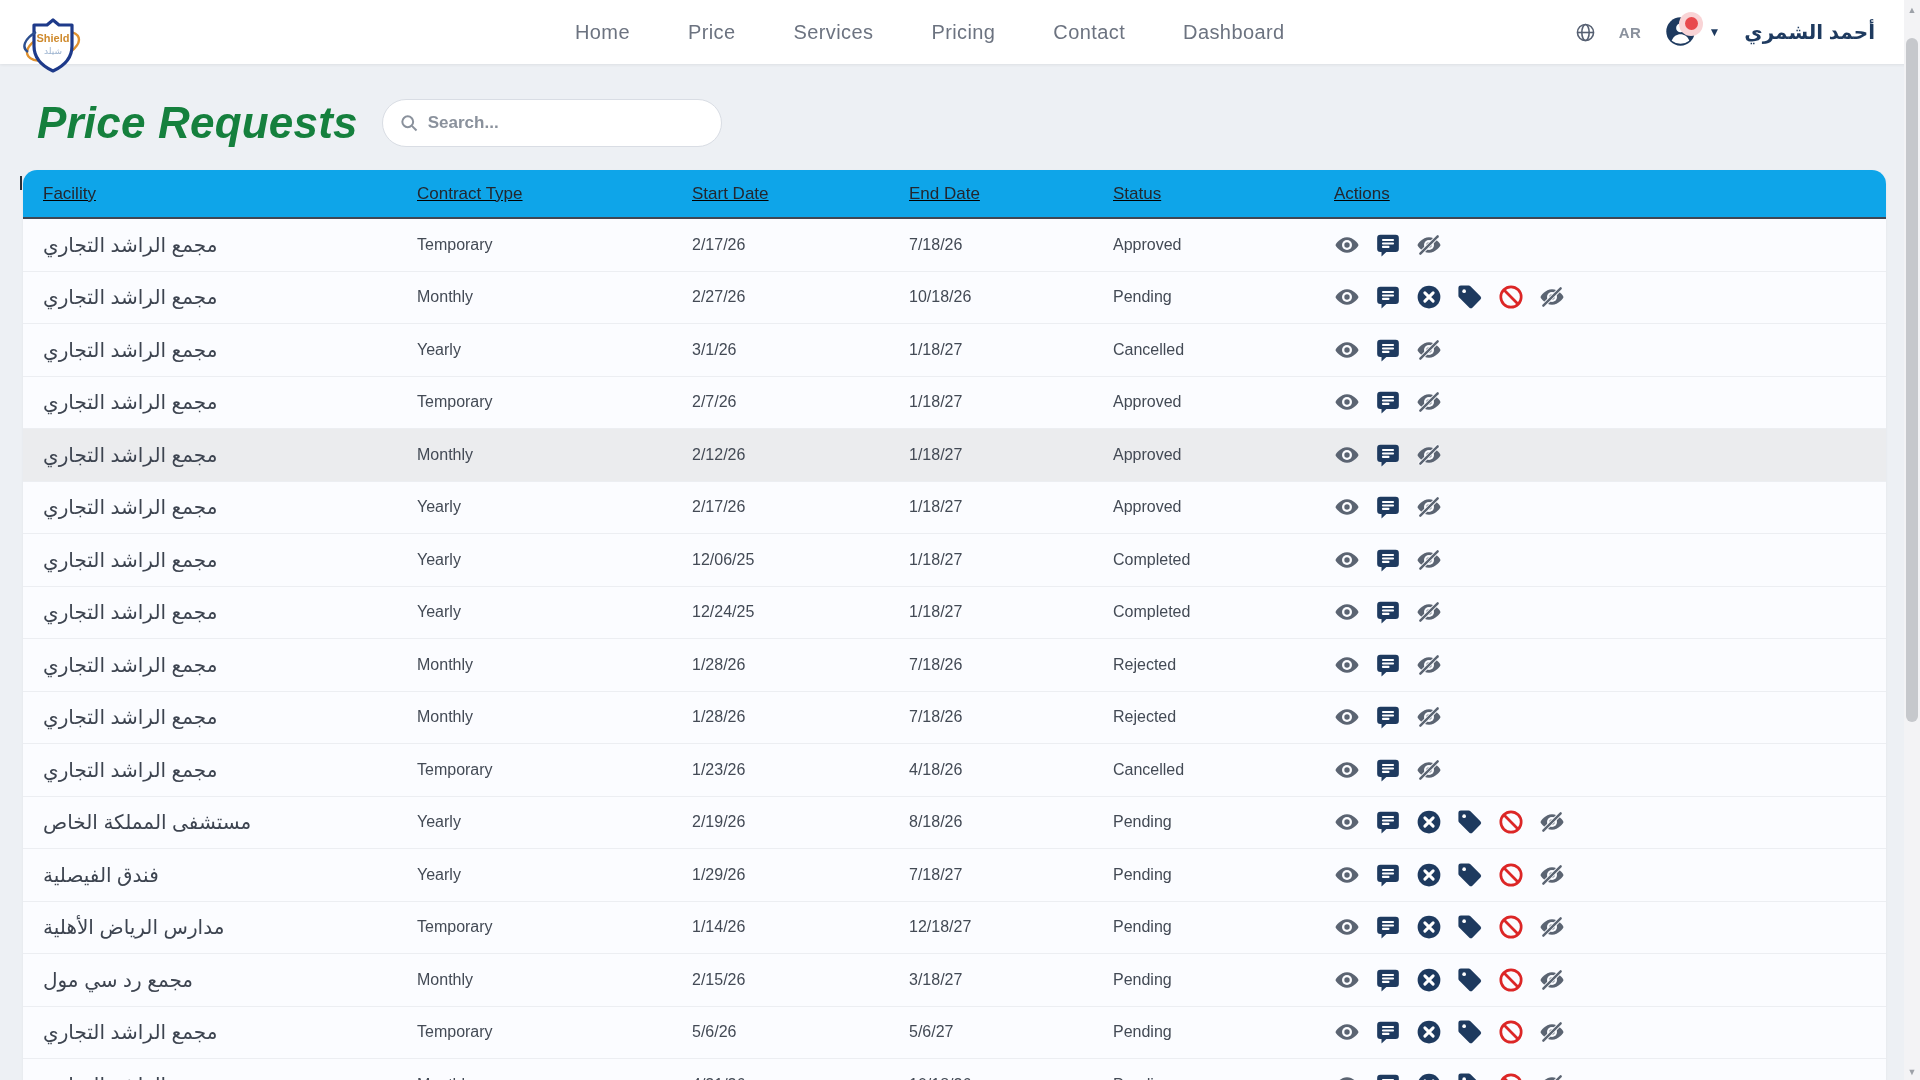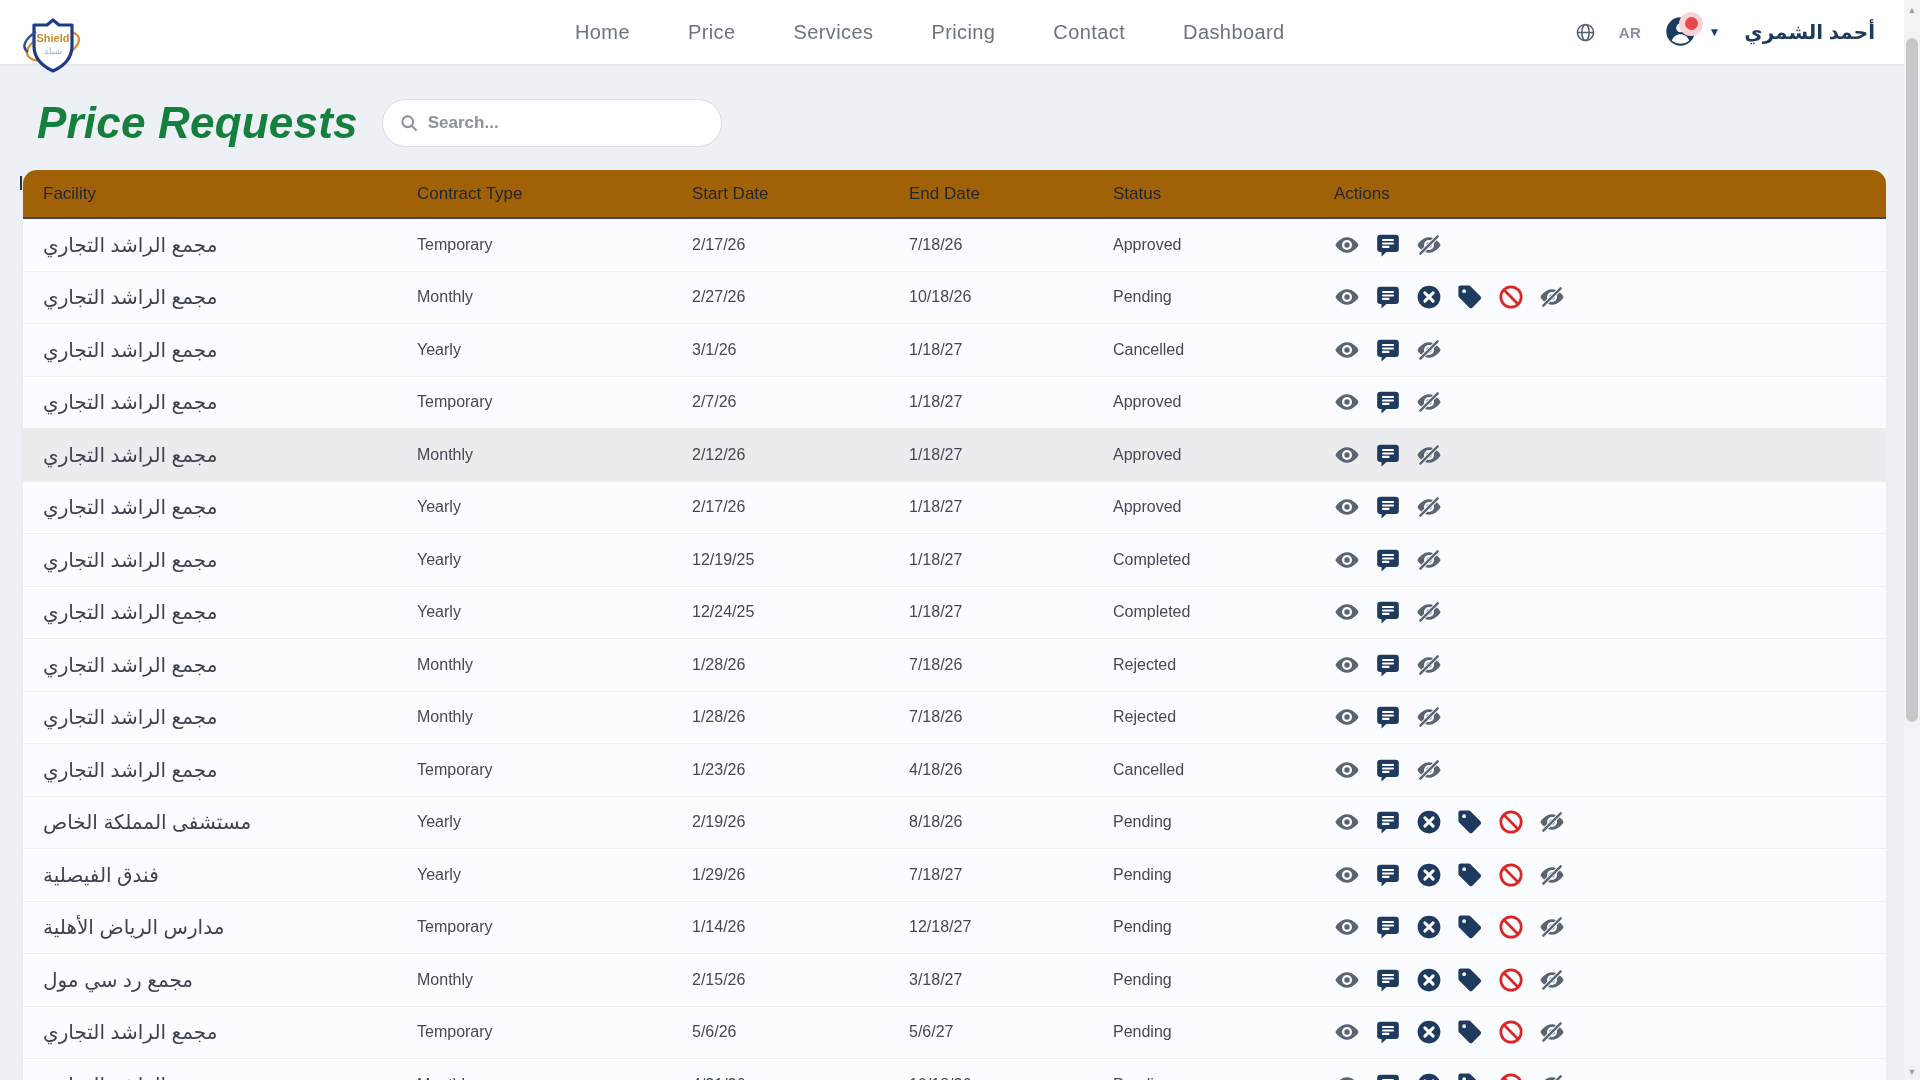--- a/index.html
+++ b/index.html
@@ -72,22 +72,23 @@
     box-shadow:0 1px 3px rgba(0,0,0,.05);
     overflow:hidden;
   }
   .thead, .trow {
     display:grid;
     grid-template-columns:374px 275px 217px 204px 221px auto;
     align-items:center;
     padding-left:20px;
   }
   .thead {
-    height:49px; background:#a16207;
+    height:49px; background:#0ea5e9;
     border-bottom:2px solid #3f4754;
+    text-decoration:underline;
   }
   .th { font-size:17px; font-weight:500; color:#23272f; }
   .trow {
     height:52.5px; background:#fbfcff;
     border-bottom:1px solid #eceef2;
   }
   .trow.highlight { background:#ebecee; }
   .td { font-size:16px; color:#434a55; }
   .td.facility { font-size:20px; direction:rtl; text-align:left; color:#3d4450; }
   .actions { display:flex; align-items:center; gap:15px; }
@@ -396,21 +397,21 @@
               <line x1="3.2" y1="20.8" x2="20.8" y2="3.2" stroke="#fbfcff" stroke-width="4"></line>
               <line x1="4" y1="20" x2="20" y2="4" stroke="#5b6472" stroke-width="2.2" stroke-linecap="round"></line>
             </svg>
           </span>
         </div>
   </div>
 
   <div class="trow">
     <div class="td facility">مجمع الراشد التجاري</div>
     <div class="td">Yearly</div>
-    <div class="td">12/19/25</div>
+    <div class="td">12/06/25</div>
     <div class="td">1/18/27</div>
     <div class="td">Completed</div>
     <div class="td actions">
           <span class="action-btn">
             <svg viewBox="0 0 24 24">
               <path fill="#5b6472" d="M12 4.8C6 4.8 1.4 11 1.4 12S6 19.2 12 19.2 22.6 13 22.6 12 18 4.8 12 4.8z"></path>
               <circle cx="12" cy="12" r="4.6" fill="#fbfcff"></circle>
               <circle cx="12" cy="12" r="2.5" fill="#5b6472"></circle>
             </svg>
           </span>

